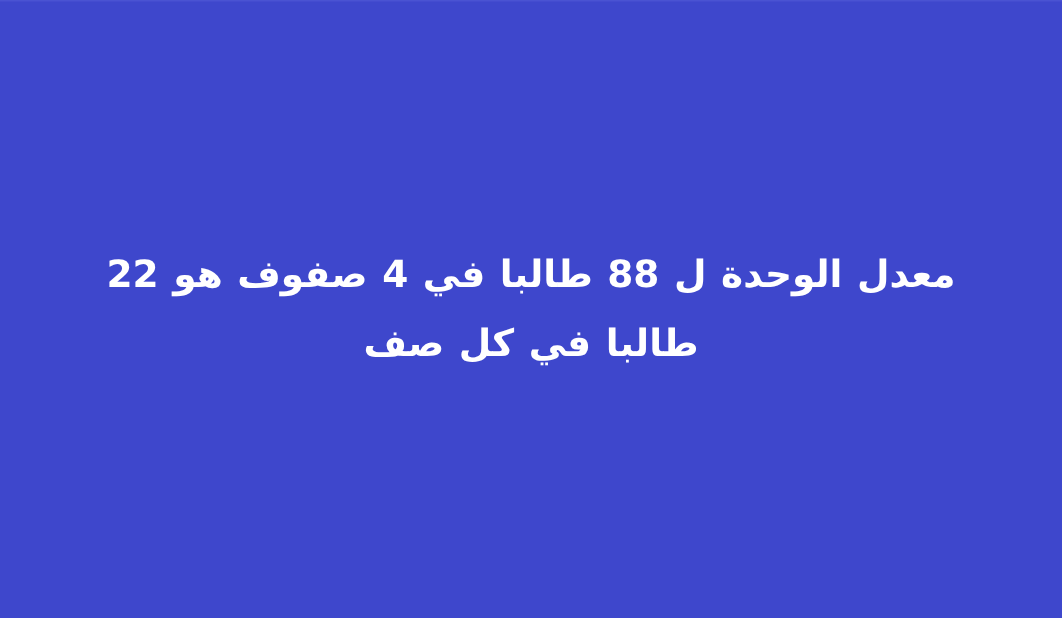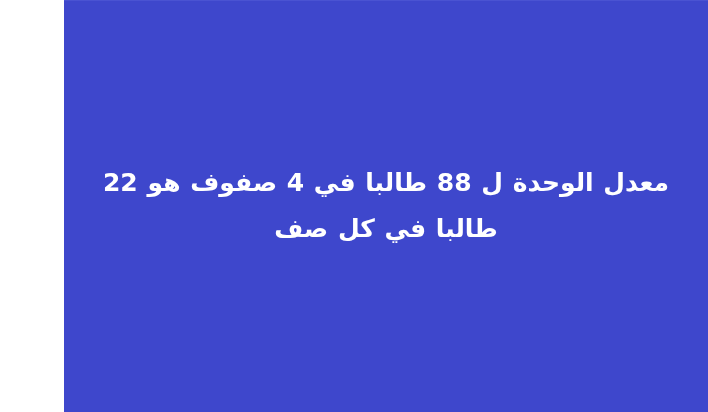--- a/index.html
+++ b/index.html
@@ -11,21 +11,21 @@
   body {
     width: 708px;
     height: 412px;
     overflow: hidden;
     font-family: "DejaVu Sans", "Liberation Sans", sans-serif;
   }
 
   #slide-root {
     position: relative;
     box-sizing: border-box;
-    width: 644px;
+    width: 708px;
     height: 412px;
     background: #3e47cc;
     display: flex;
     align-items: center;
     justify-content: center;
   }
 
   
   #top-edge-line {
     position: absolute;

